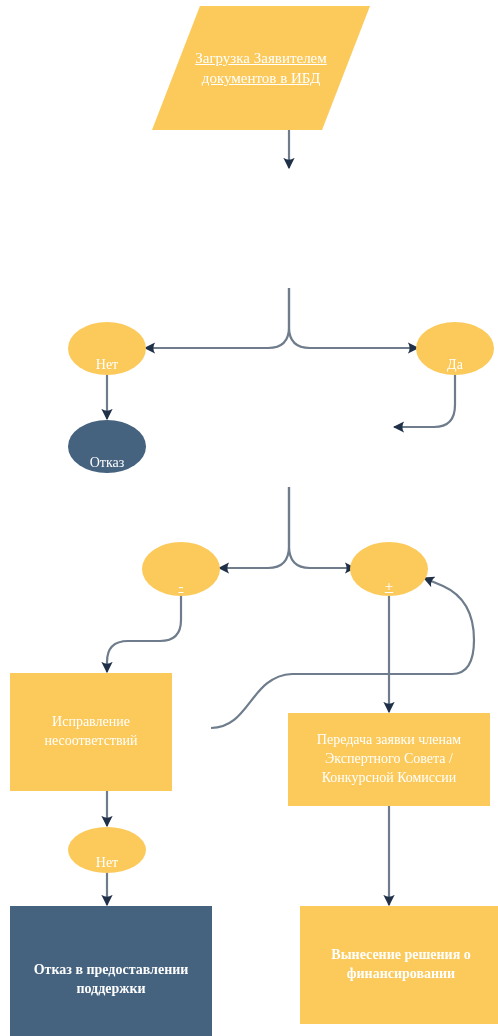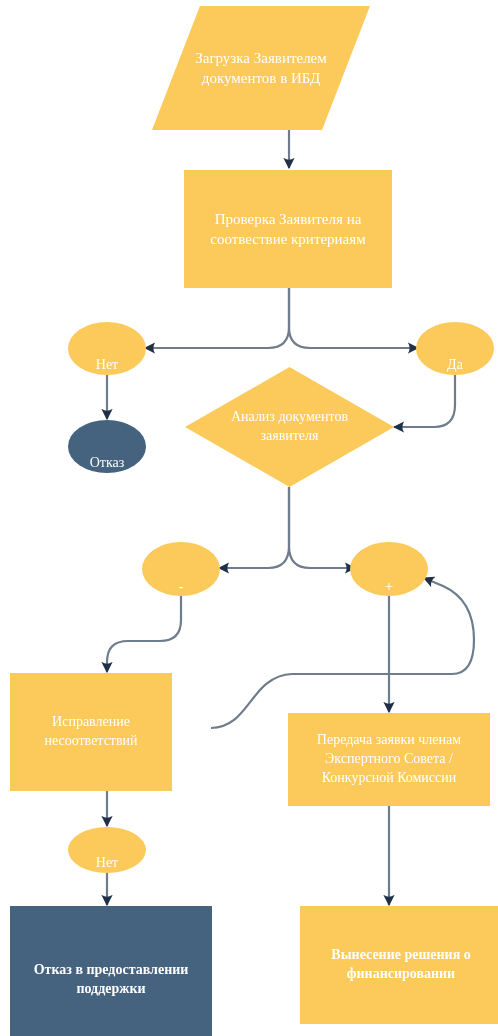--- a/index.html
+++ b/index.html
@@ -71,21 +71,21 @@
     clip-path: polygon(22% 0%, 100% 0%, 78% 100%, 0% 100%);
   }
   .diamond .dia-shape {
     position: absolute;
     left: 0; top: 0; right: 0; bottom: 0;
     background: #fbca5b;
     -webkit-clip-path: polygon(50% 0%, 100% 50%, 50% 100%, 0% 50%);
     clip-path: polygon(50% 0%, 100% 50%, 50% 100%, 0% 50%);
   }
   .node .lbl { position: relative; z-index: 2; }
-  .fs15 { font-size: 15px; }
+  .fs15 { font-size: 15px; text-decoration: underline; }
   .fs14 { font-size: 14px; }
 </style>
 </head>
 <body>
 
 <div id="stage">
 
   <svg id="edges" viewBox="0 0 498 1036" width="498" height="1036" xmlns="http://www.w3.org/2000/svg">
     <defs>
       <marker id="ah" viewBox="0 0 10 10" refX="9" refY="5" markerWidth="5.2" markerHeight="5.2" orient="auto-start-reverse">
@@ -120,42 +120,33 @@
       <path d="M 107 873 L 107 905"></path>
     </g>
   </svg>
 
   <div class="node para fs15" style="left:152px; top:6px; width:218px; height:124px;">
     <span class="para-shape"></span>
     <span class="lbl">Загрузка Заявителем
 документов в ИБД</span>
   </div>
 
-  <div class="node rect fs15" style="left:184px; top:170px; width:208px; height:118px;">
-    <span class="lbl">Проверка Заявителя на
-соотвествие критериаям</span>
-  </div>
 
   <div class="node ellipse fs14" style="left:68px; top:322px; width:78px; height:53px;">
     <span class="lbl">Нет</span>
   </div>
 
   <div class="node ellipse dark fs14" style="left:68px; top:420px; width:78px; height:53px;">
     <span class="lbl">Отказ</span>
   </div>
 
   <div class="node ellipse fs14" style="left:416px; top:322px; width:78px; height:53px;">
     <span class="lbl">Да</span>
   </div>
 
-  <div class="node diamond fs14" style="left:185px; top:367px; width:209px; height:120px;">
-    <span class="dia-shape"></span>
-    <span class="lbl">Анализ документов
-заявителя</span>
-  </div>
 
   <div class="node ellipse fs15" style="left:142px; top:542px; width:78px; height:54px;">
     <span class="lbl">-</span>
   </div>
 
   <div class="node ellipse fs15" style="left:350px; top:542px; width:78px; height:54px;">
     <span class="lbl">+</span>
   </div>
 
   <div class="node rect fs14" style="left:10px; top:673px; width:162px; height:118px;">

